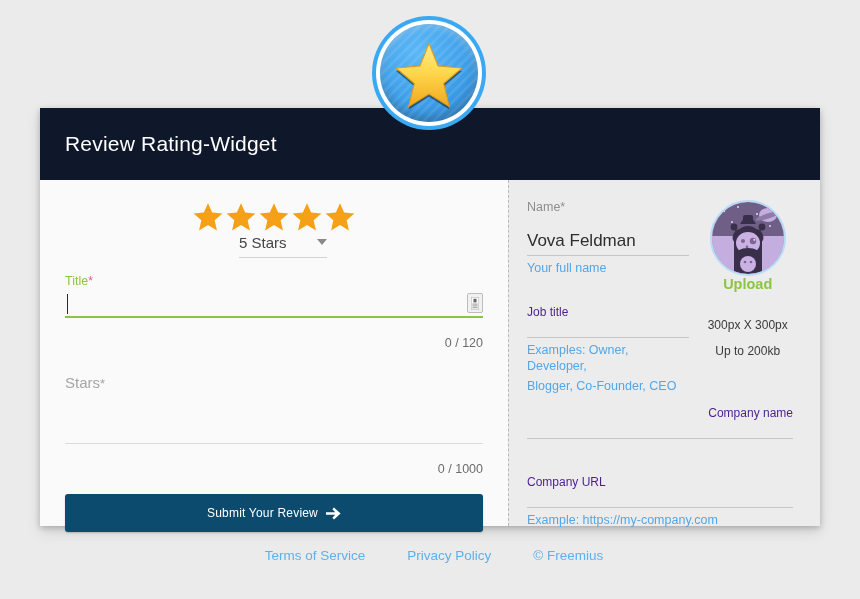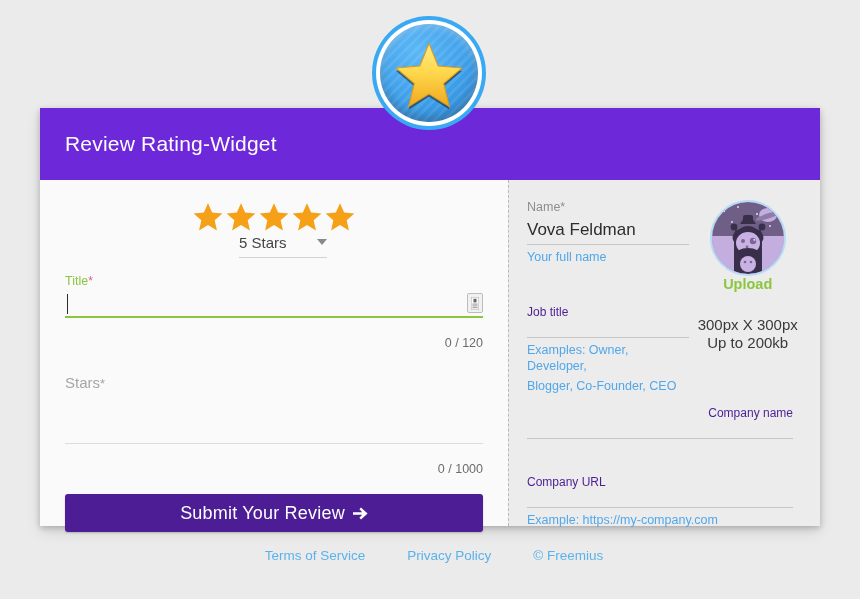--- a/index.html
+++ b/index.html
@@ -55,21 +55,21 @@
   
   .card {
     position: absolute;
     left: 40px; top: 108px;
     width: 780px; height: 418px;
     background: #fafafa;
     box-shadow: 0 2px 6px rgba(0,0,0,0.22), 0 6px 14px rgba(0,0,0,0.10);
   }
   .card-header {
     height: 72px;
-    background: #6d28d9;
+    background: #0f172a;
     display: flex; align-items: center;
     padding-left: 25px;
     position: relative;
   }
   .card-header h1 {
     margin: 0;
     font-size: 21px;
     font-weight: 400;
     color: #ffffff;
     letter-spacing: 0.2px;
@@ -166,25 +166,25 @@
     padding-top: 2px;
     cursor: text;
   }
   .review-area .ph-star { color: #a6a6a6; font-size: 13px; }
 
   .submit-btn {
     display: block;
     width: 100%;
     margin-top: 18px;
     height: 38px;
-    background: #4c1d95;
+    background: #0c4a6e;
     color: #ffffff;
     border: none;
     border-radius: 3px;
-    font-size: 18px;
+    font-size: 12px;
     font-family: "Liberation Sans", sans-serif;
     cursor: pointer;
     box-shadow: 0 1px 2px rgba(0,0,0,0.18);
     letter-spacing: 0.2px;
     position: relative;
   }
   .submit-inner { display: inline-flex; align-items: center; gap: 8px; }
   .arrow-icon { display: block; }
 
   
@@ -199,21 +199,21 @@
   .right-fields { width: 168px; }
 
   .r-label {
     font-size: 12.5px;
     color: #8f8f8f;
     line-height: 15px;
   }
   .r-value-line {
     border-bottom: 1px solid #c6c6c6;
     padding-bottom: 3px;
-    margin-top: 4px;
+    margin-top: 15px;
   }
   .r-value {
     font-size: 17px;
     color: #2d2d2d;
     line-height: 22px;
   }
   .r-hint {
     font-size: 12.5px;
     color: #51a7ea;
     line-height: 16px;
@@ -237,21 +237,21 @@
   .avatar svg { display: block; }
   .upload-link {
     display: block;
     font-size: 14.5px;
     color: #8cc63f;
     font-weight: bold;
     cursor: pointer;
   }
   .img-spec {
     margin-top: 15px;
-    font-size: 15px;
+    font-size: 12px;
     color: #3a3a3a;
     line-height: 18px;
     text-align: center;
   }
 
   .job-row { display: flex; margin-top: 9px; }
   .job-left { width: 168px; }
   .job-right { width: 104px; margin-left: 8px; }
 
   .ph-line {
@@ -426,21 +426,21 @@
         </div>
 
         <div class="job-row">
           <div class="job-left">
             <div class="ph-line">Job title</div>
             <div class="r-hint">Examples: Owner, Developer,</div>
             <div class="r-hint">Blogger, Co-Founder, CEO</div>
           </div>
           <div class="job-right">
             <div class="img-spec">300px X 300px</div>
-            <div class="img-spec" style="margin-top:0">Up to 200kb</div>
+            <div class="img-spec" style="margin-top:8px">Up to 200kb</div>
           </div>
         </div>
 
         <div class="company-block">
           <div class="ph-line">Company name</div>
         </div>
 
         <div class="url-block">
           <div class="ph-line">Company URL</div>
           <div class="r-hint">Example: https://my-company.com</div>

